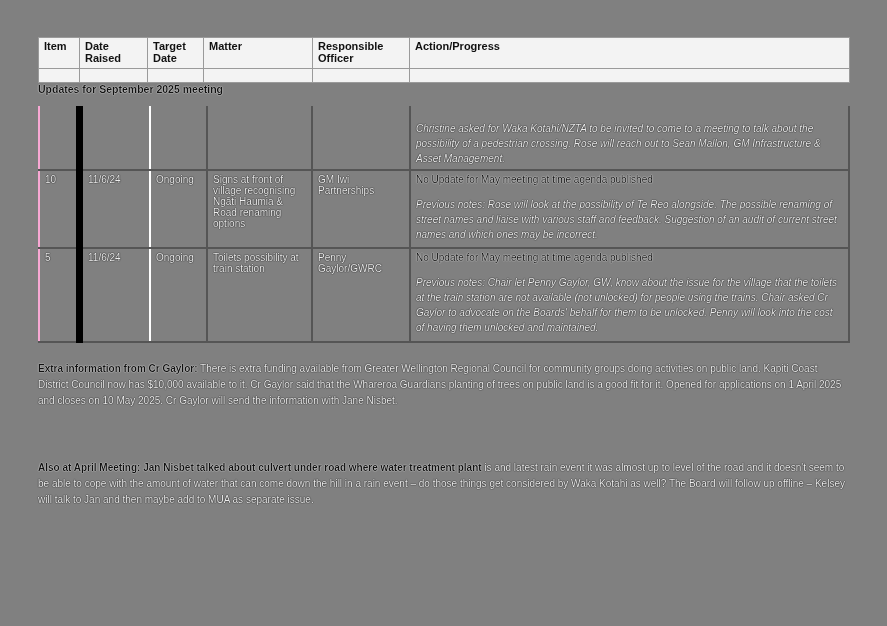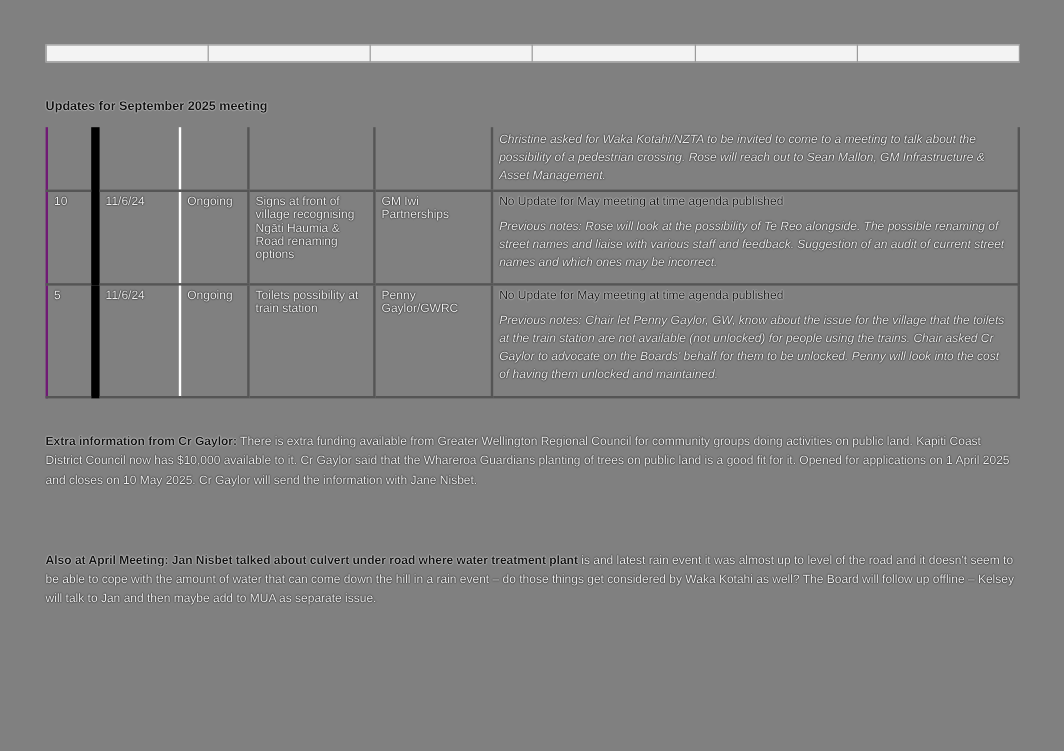--- a/index.html
+++ b/index.html
@@ -24,38 +24,46 @@
     }
     .body-table {
       position: absolute; left: 38px; top: 106px; width: 812px;
       border-collapse: collapse; font-size: 10px;
     }
     .body-table td {
       border-left: 2px solid #555; border-bottom: 2px solid #555;
       padding: 3px 5px; vertical-align: top; color: #eee;
       text-shadow: 0 0 1px #000, 0 0 1px #000;
     }
-    .body-table td:first-child { border-left: 2px solid #701a75; }
+    .body-table td:first-child { border-left: 2px solid #f9a8d4; }
     .body-table td:last-child { border-right: 2px solid #555; }
     .body-table td.c-date { border-left: 7px solid #000000; }
     .body-table td.c-target { border-left: 2px solid #ffffff; }
     .body-table tr.cont td { border-top: none; }
     .bold-line { font-weight: normal; color: #111; text-shadow: 0 0 1px #fff, 0 0 1px #fff; margin-bottom: 8px; }
-    .ital { font-style: italic; line-height: 15px; }
+    .ital { font-style: italic; line-height: 15px; margin-top: 12px; }
     .para {
       position: absolute; left: 38px; width: 812px; font-size: 10px; line-height: 16px;
       color: #eee; text-shadow: 0 0 1px #000, 0 0 1px #000;
     }
     .para b { color: #111; text-shadow: 0 0 1px #fff, 0 0 1px #fff; }
   </style>
 </head>
 <body>
 
 <table class="hdr-table">
   <tbody>
+      <tr class="head">
+    <td style="width:30px">Item</td>
+    <td style="width:57px">Date Raised</td>
+    <td style="width:45px">Target Date</td>
+    <td style="width:98px">Matter</td>
+    <td style="width:86px">Responsible Officer</td>
+    <td>Action/Progress</td>
+  </tr>
   <tr class="blank">
     <td></td>
         <td></td>
         <td></td>
     <td></td>
         <td></td>
         <td></td>
   </tr>
 </tbody>
   </table>

